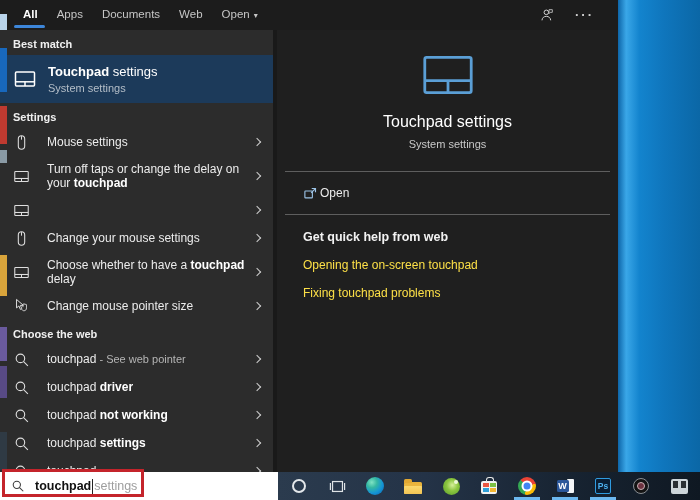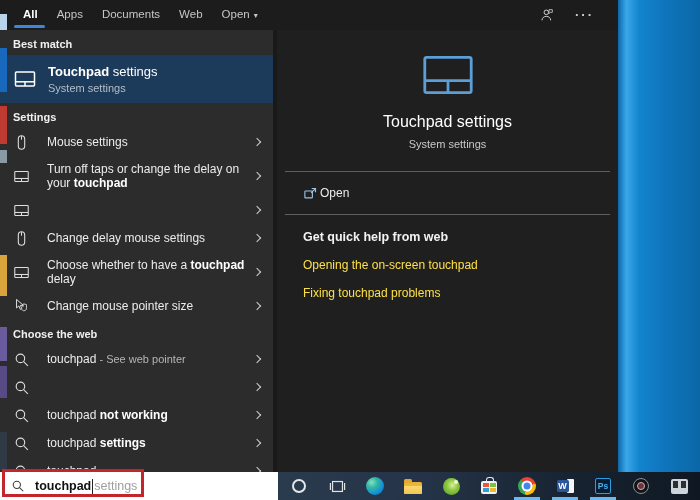--- a/index.html
+++ b/index.html
@@ -180,21 +180,21 @@
       <line x1="2.5" y1="14.8" x2="21.5" y2="14.8" fill="none" stroke="currentColor" stroke-width="1.5"></line>
       <line x1="12" y1="14.8" x2="12" y2="19" fill="none" stroke="currentColor" stroke-width="1.5"></line>
             </svg></span>
           <span class="chev"></span>
         </div>
         <div class="row">
           <span class="ric"><svg viewBox="0 0 24 24" width="100%" height="100%">
       <rect x="7.5" y="2.5" width="9" height="19" rx="4.5" fill="none" stroke="currentColor" stroke-width="1.5"></rect>
       <line x1="12" y1="3" x2="12" y2="8" fill="none" stroke="currentColor" stroke-width="1.5"></line>
             </svg></span>
-          <div class="txt"><span>Change delay mouse settings</span></div>
+          <div class="txt"><span>Change your mouse settings</span></div>
           <span class="chev"></span>
         </div>
         <div class="row two">
           <span class="ric"><svg viewBox="0 0 24 24" width="100%" height="100%">
       <rect x="2.5" y="5" width="19" height="14" rx="1" fill="none" stroke="currentColor" stroke-width="1.5"></rect>
       <line x1="2.5" y1="14.8" x2="21.5" y2="14.8" fill="none" stroke="currentColor" stroke-width="1.5"></line>
       <line x1="12" y1="14.8" x2="12" y2="19" fill="none" stroke="currentColor" stroke-width="1.5"></line>
             </svg></span>
           <div class="txt"><span>Choose whether to have a </span><b>touchpad</b><br><span>delay</span></div>
           <span class="chev"></span>
@@ -214,20 +214,21 @@
       <line x1="15" y1="15" x2="21" y2="21" fill="none" stroke="currentColor" stroke-width="1.6"></line>
             </svg></span>
           <div class="txt"><span>touchpad</span><span class="dim"> - See web pointer</span></div>
           <span class="chev"></span>
         </div>
         <div class="row">
           <span class="ric"><svg viewBox="0 0 24 24" width="100%" height="100%">
       <circle cx="10.5" cy="10.5" r="6" fill="none" stroke="currentColor" stroke-width="1.6"></circle>
       <line x1="15" y1="15" x2="21" y2="21" fill="none" stroke="currentColor" stroke-width="1.6"></line>
             </svg></span>
+          <div class="txt"><span>touchpad </span><b>driver</b></div>
           <span class="chev"></span>
         </div>
         <div class="row">
           <span class="ric"><svg viewBox="0 0 24 24" width="100%" height="100%">
       <circle cx="10.5" cy="10.5" r="6" fill="none" stroke="currentColor" stroke-width="1.6"></circle>
       <line x1="15" y1="15" x2="21" y2="21" fill="none" stroke="currentColor" stroke-width="1.6"></line>
             </svg></span>
           <div class="txt"><span>touchpad </span><b>not working</b></div>
           <span class="chev"></span>
         </div>

